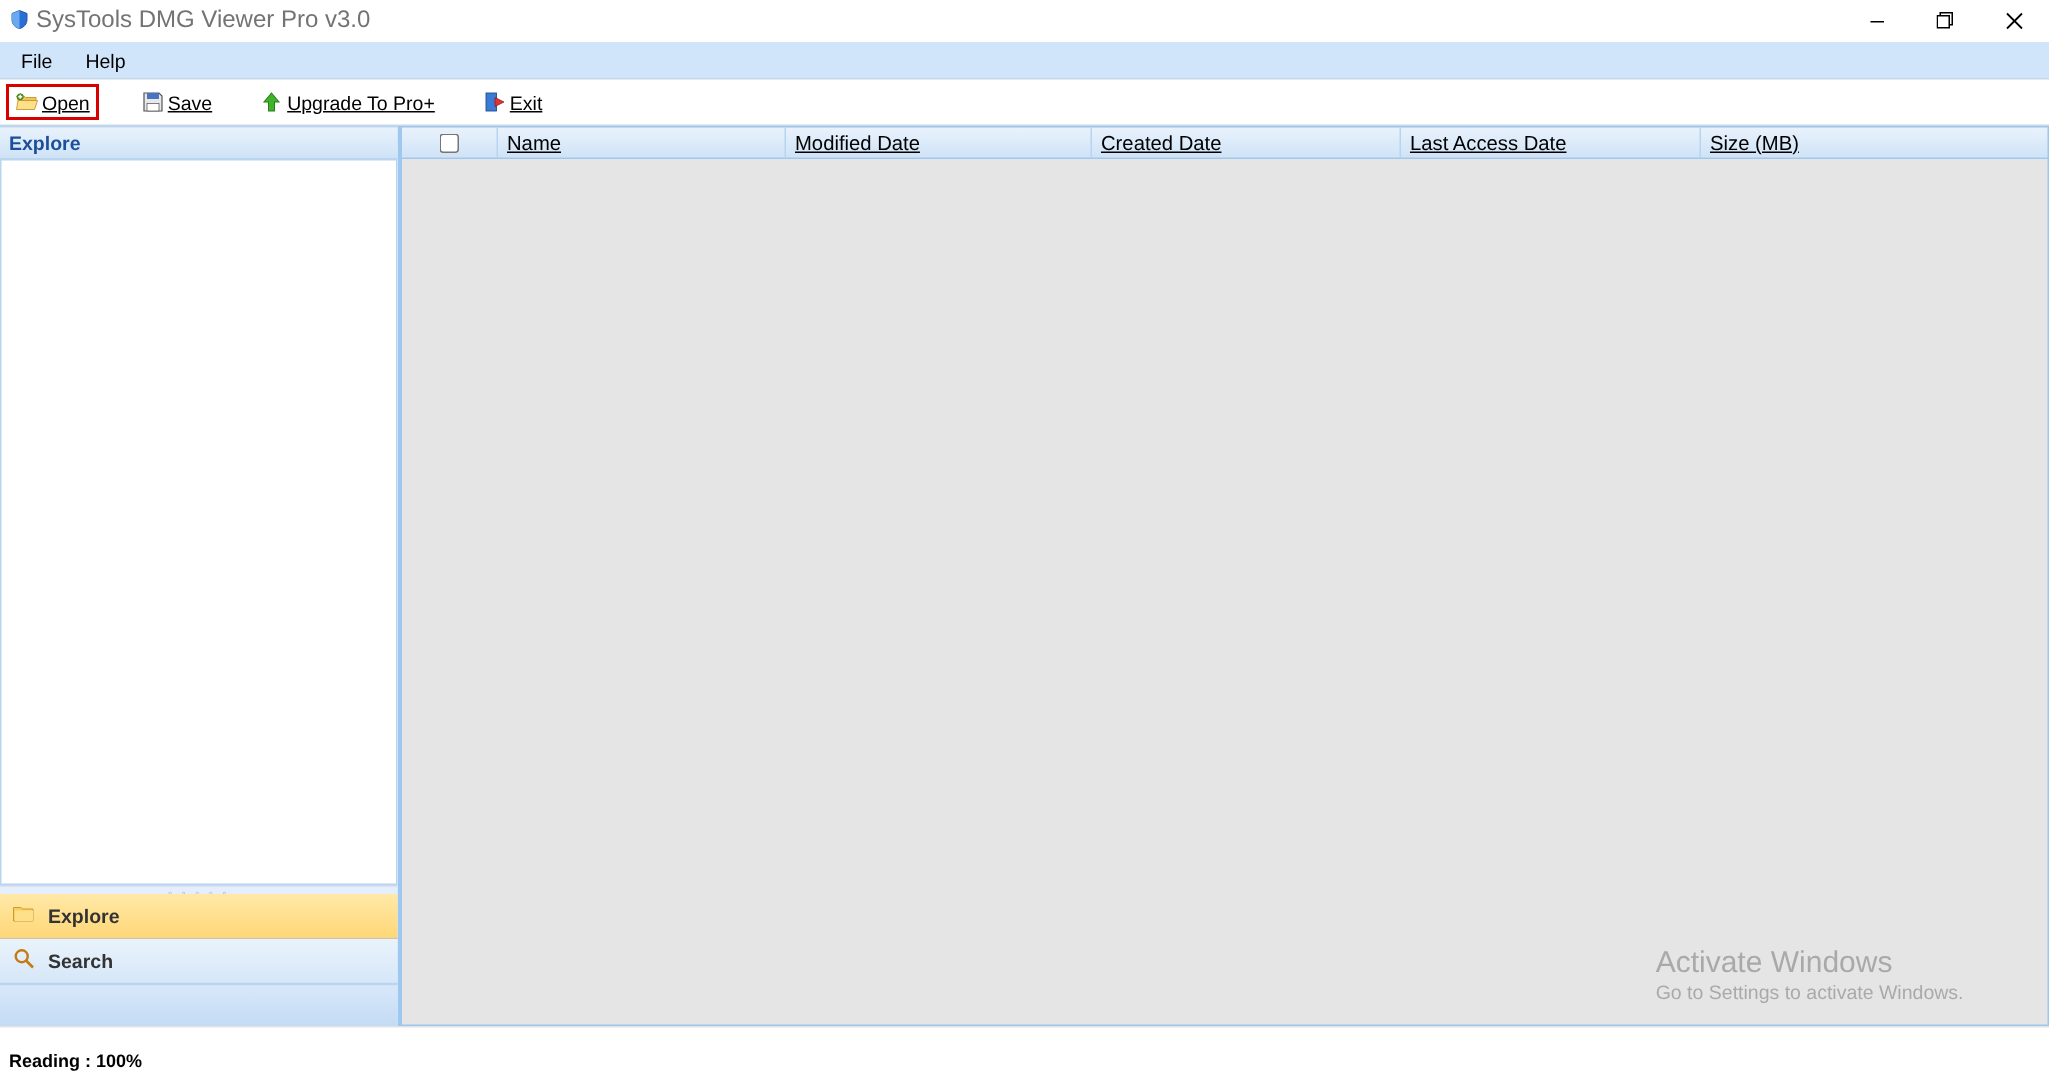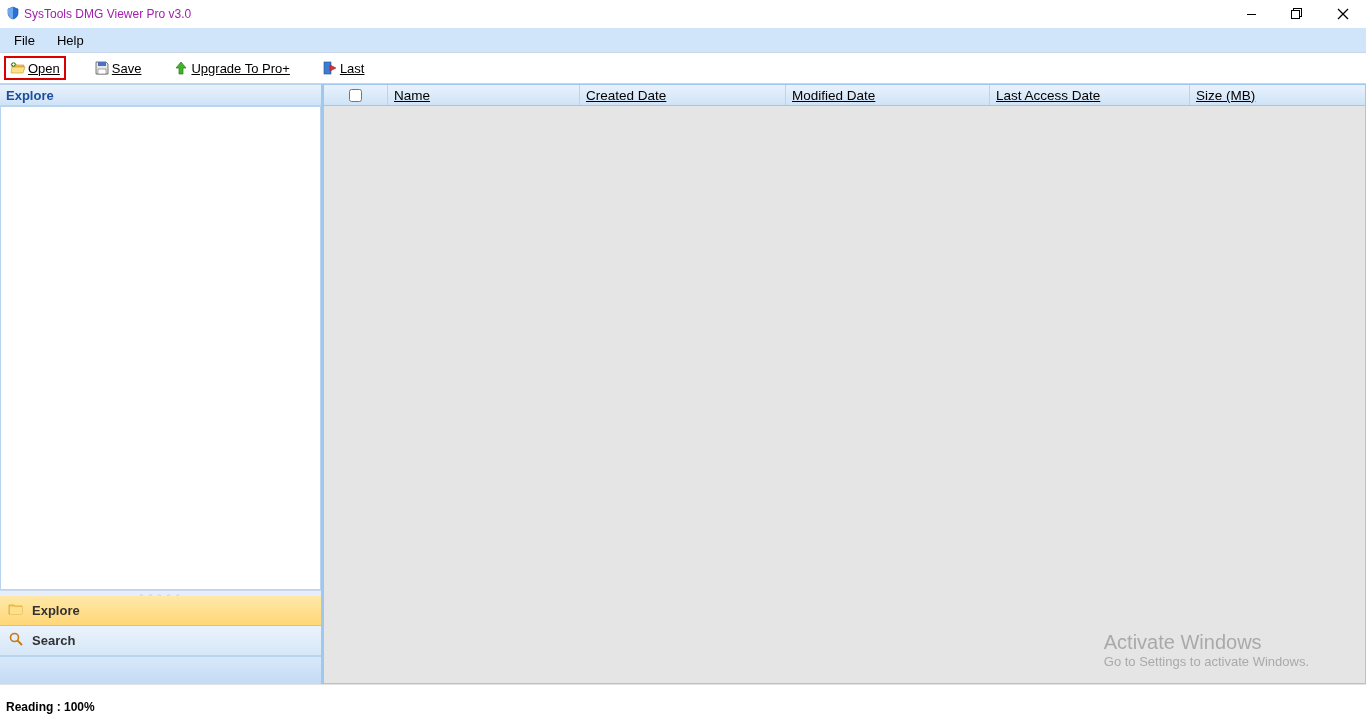--- a/index.html
+++ b/index.html
@@ -8,21 +8,21 @@
     font-family: "Segoe UI", Tahoma, Arial, sans-serif;
     font-size: 13px; color: #000; background: #fff;
     overflow: hidden;
   }
   .window { width: 1366px; height: 728px; display: flex; flex-direction: column; }
   
   .titlebar {
     height: 28px; background: #fff; display: flex; align-items: center;
     padding-left: 6px; position: relative;
   }
-  .titlebar .app-title { font-size: 12px; color: #a21caf; margin-left: 4px; }
+  .titlebar .app-title { font-size: 16px; color: #737373; margin-left: 4px; }
   .win-controls { position: absolute; right: 0; top: 0; display: flex; height: 28px; }
   .win-btn { width: 46px; height: 28px; display: flex; align-items: center; justify-content: center; }
   .win-btn svg { display: block; }
   
   .menubar {
     height: 24px; background: #d1e5fa; display: flex; align-items: center;
     padding-left: 14px; gap: 22px; font-size: 13px;
   }
   .menubar span { cursor: default; }
   
@@ -30,21 +30,21 @@
     height: 32px; background: #fff;
     border-top: 1px solid #c7d7e8; border-bottom: 1px solid #c7d7e8;
     display: flex; align-items: center; padding-left: 4px; gap: 24px; text-decoration: underline;
   }
   .tool-btn { display: flex; align-items: center; gap: 2px; padding: 2px 4px; font-size: 13px; }
   .tool-btn.highlight { border: 2px solid #d90000; }
   .tool-btn .ico { width: 16px; height: 16px; display: inline-block; }
   
   .main { flex: 1 1 auto; display: flex; min-height: 0; }
   .sidebar {
-    width: 324px; display: flex; flex-direction: column;
+    width: 268px; display: flex; flex-direction: column;
     border-right: 3px solid #9ec8f0; background: #fff;
   }
   .sidebar-header {
     height: 22px; font-weight: bold; color: #1b4e9b; padding-left: 6px;
     display: flex; align-items: center;
     background: linear-gradient(#e9f2fc,#cfe3f7);
     border-top: 1px solid #b9d4ee; border-bottom: 1px solid #b9d4ee;
   }
   .tree-area { flex: 1 1 auto; border: 1px solid #b9d4ee; margin: 0; background: #fff; }
   .gripper {
@@ -172,21 +172,21 @@
       </span>
       <span>Upgrade To Pro+</span>
     </div>
     <div class="tool-btn">
       <span class="ico">
         <svg width="16" height="16" viewBox="0 0 16 16">
           <rect x="2" y="2" width="7" height="12" fill="#3a7bd5" stroke="#244e8a" stroke-width="0.6"></rect>
           <path d="M8 5 L14 8 L8 11 Z" fill="#d33" stroke="#8e1b1b" stroke-width="0.5"></path>
         </svg>
       </span>
-      <span>Last</span>
+      <span>Exit</span>
     </div>
   </div>
 
   <div class="main">
 
     <div class="sidebar">
       <div class="sidebar-header">Explore</div>
       <div class="tree-area"></div>
       <div class="gripper">◦ ◦ ◦ ◦ ◦</div>
       <div class="nav-row nav-explore">
@@ -209,22 +209,22 @@
       </div>
       <div class="nav-blank"></div>
     </div>
 
     <div class="content">
       <div class="grid-head">
         <div class="gh-cell gh-check">
           <input type="checkbox" style="">
         </div>
         <div class="gh-cell gh-name">Name</div>
+        <div class="gh-cell gh-modified">Modified Date</div>
         <div class="gh-cell gh-created">Created Date</div>
-        <div class="gh-cell gh-modified">Modified Date</div>
         <div class="gh-cell gh-access">Last Access Date</div>
         <div class="gh-cell gh-size">Size (MB)</div>
       </div>
       <div class="grid-body">
         <div class="watermark">
           <div class="l1">Activate Windows</div>
           <div class="l2">Go to Settings to activate Windows.</div>
         </div>
       </div>
     </div>

